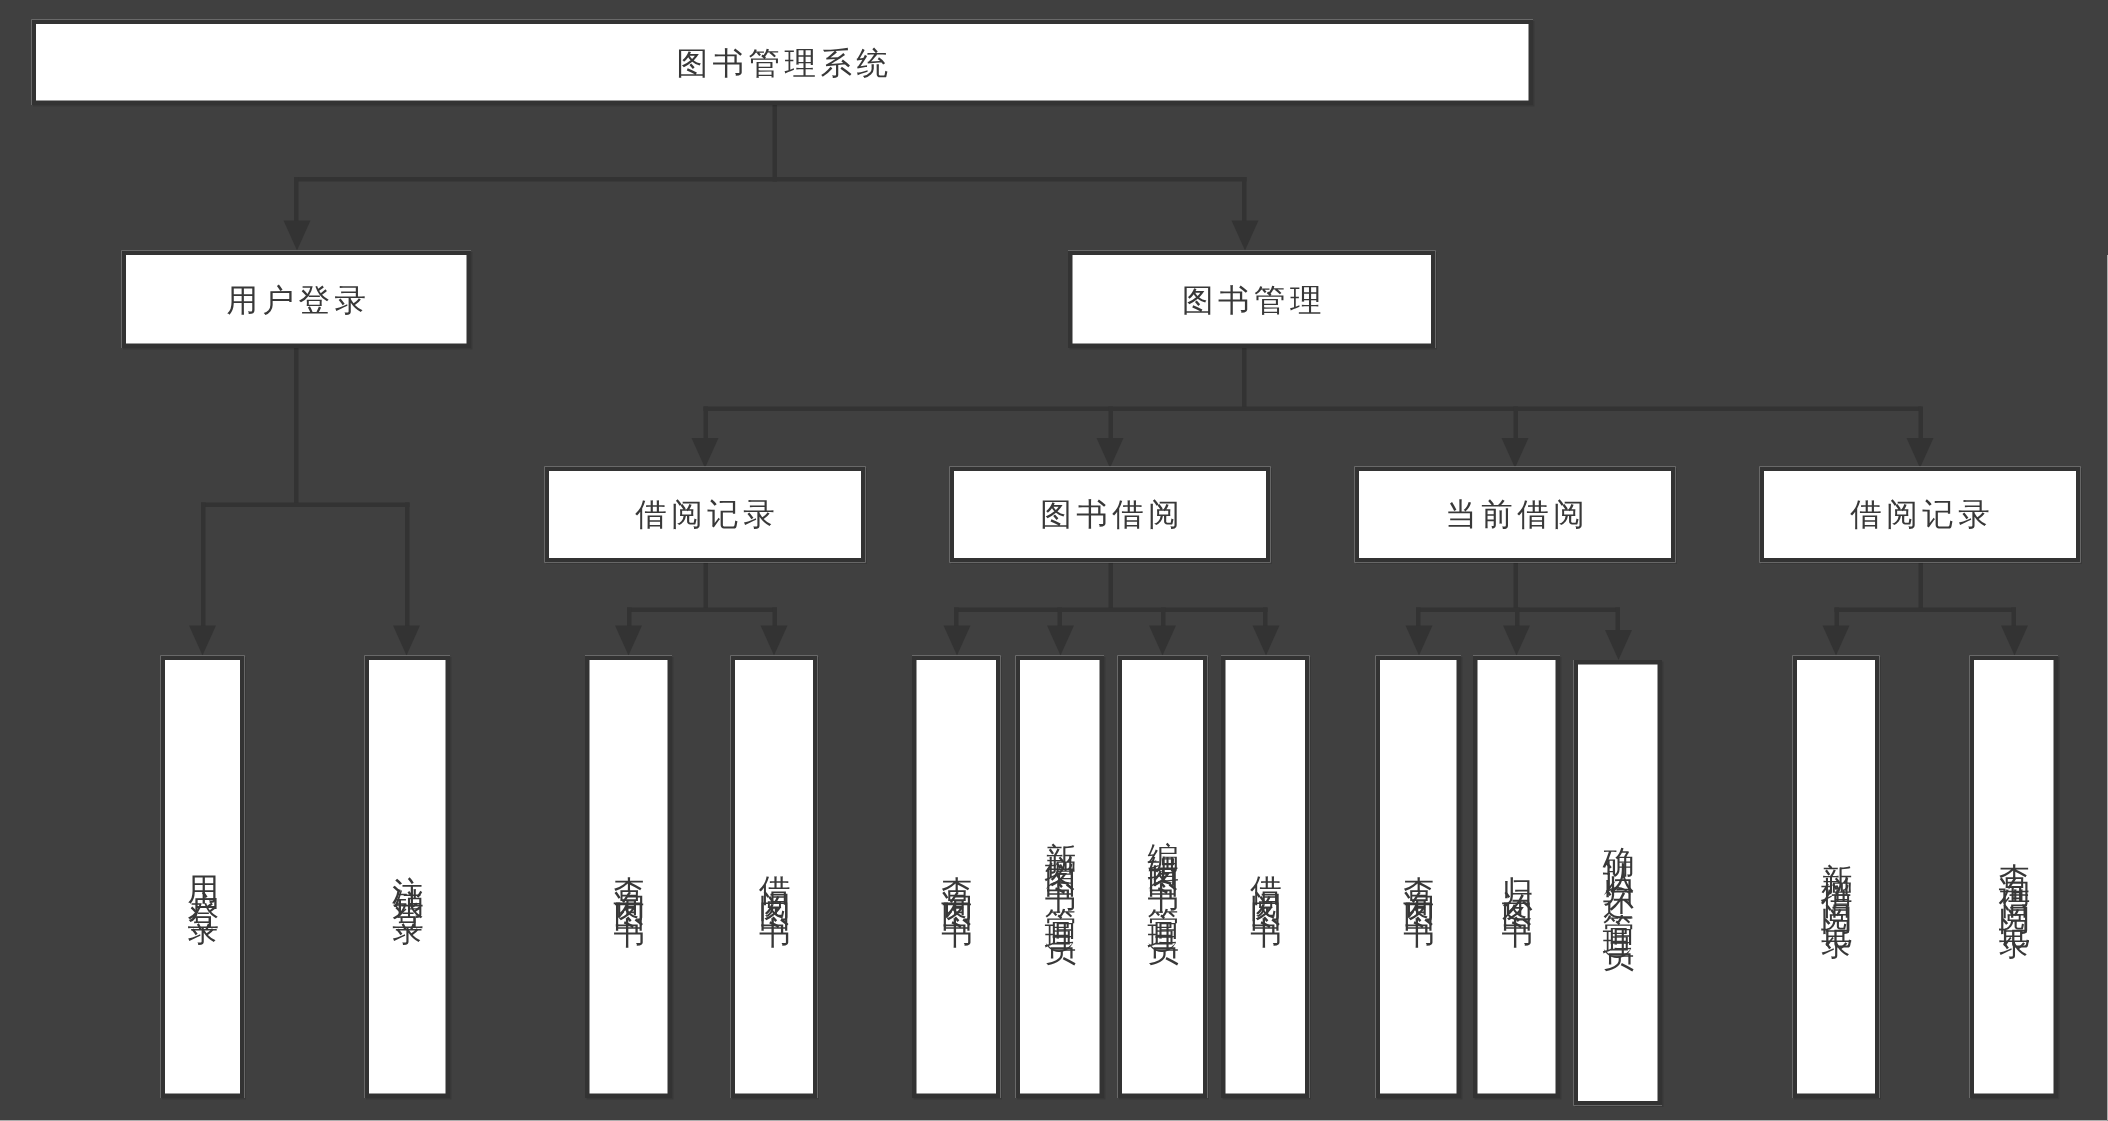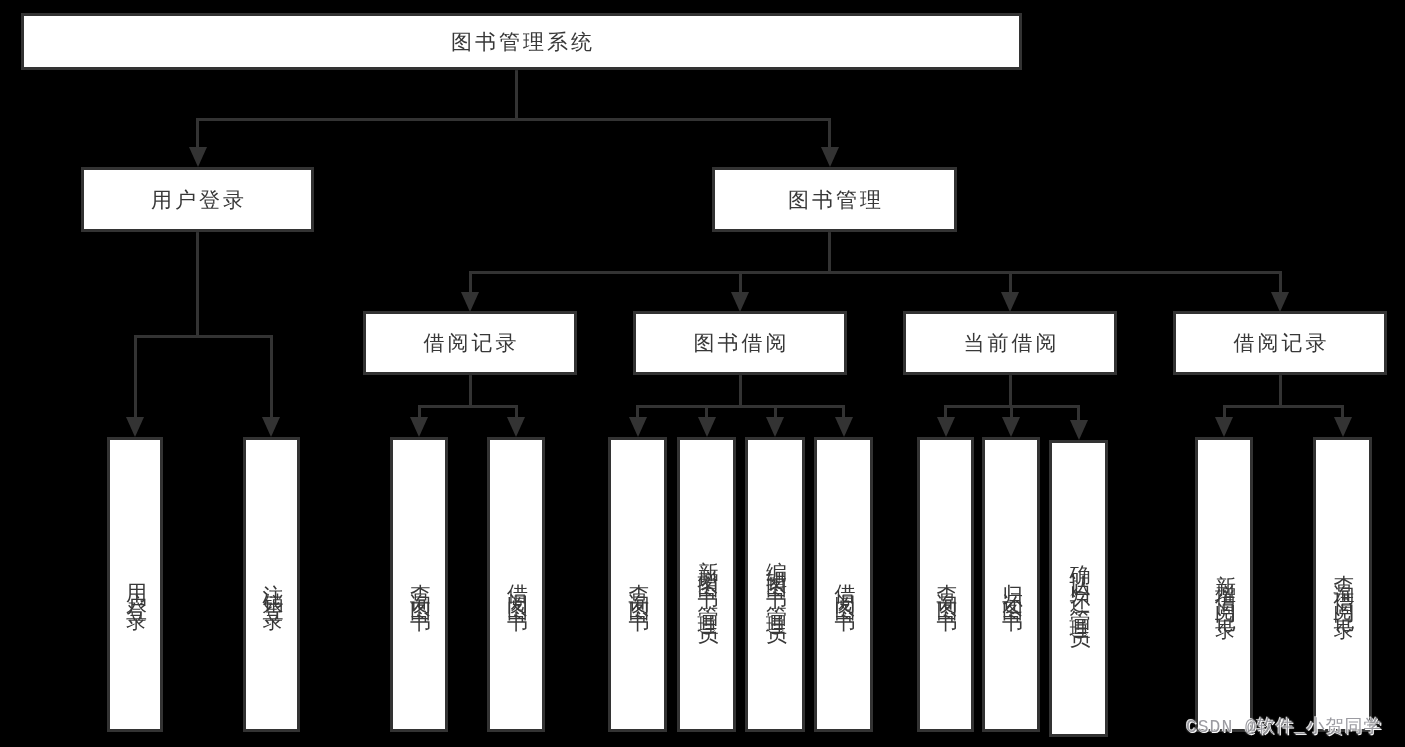--- a/index.html
+++ b/index.html
@@ -1,21 +1,21 @@
 <!DOCTYPE html>
 <html><head>
 <meta charset="utf-8">
 <style>
   html, body { margin: 0; padding: 0; background: #ffffff; }
   .canvas {
     position: relative;
     width: 1405px;
     height: 747px;
-    background: #000000;
-    font-family: Liberation Mono, monospace;
+    background: #404040;
+    font-family: Liberation Serif, serif;
     overflow: hidden;
     color: #383838;
   }
   .box {
     position: absolute;
     background: #ffffff;
     border: 3px solid #333333;
     box-sizing: border-box;
     display: flex;
     align-items: center;
@@ -178,15 +178,14 @@
     <span class="vtext">确认归还（管理员）</span>
   </div>
 
   <div class="box" style="left:1195px;top:437px;width:58px;height:295px">
     <span class="vtext">新增借阅记录</span>
   </div>
   <div class="box" style="left:1313px;top:437px;width:59px;height:295px">
     <span class="vtext">查询借阅记录</span>
   </div>
 
-  <div class="watermark">CSDN @软件_小贺同学</div>
 
 </div>
 
 </body></html>

